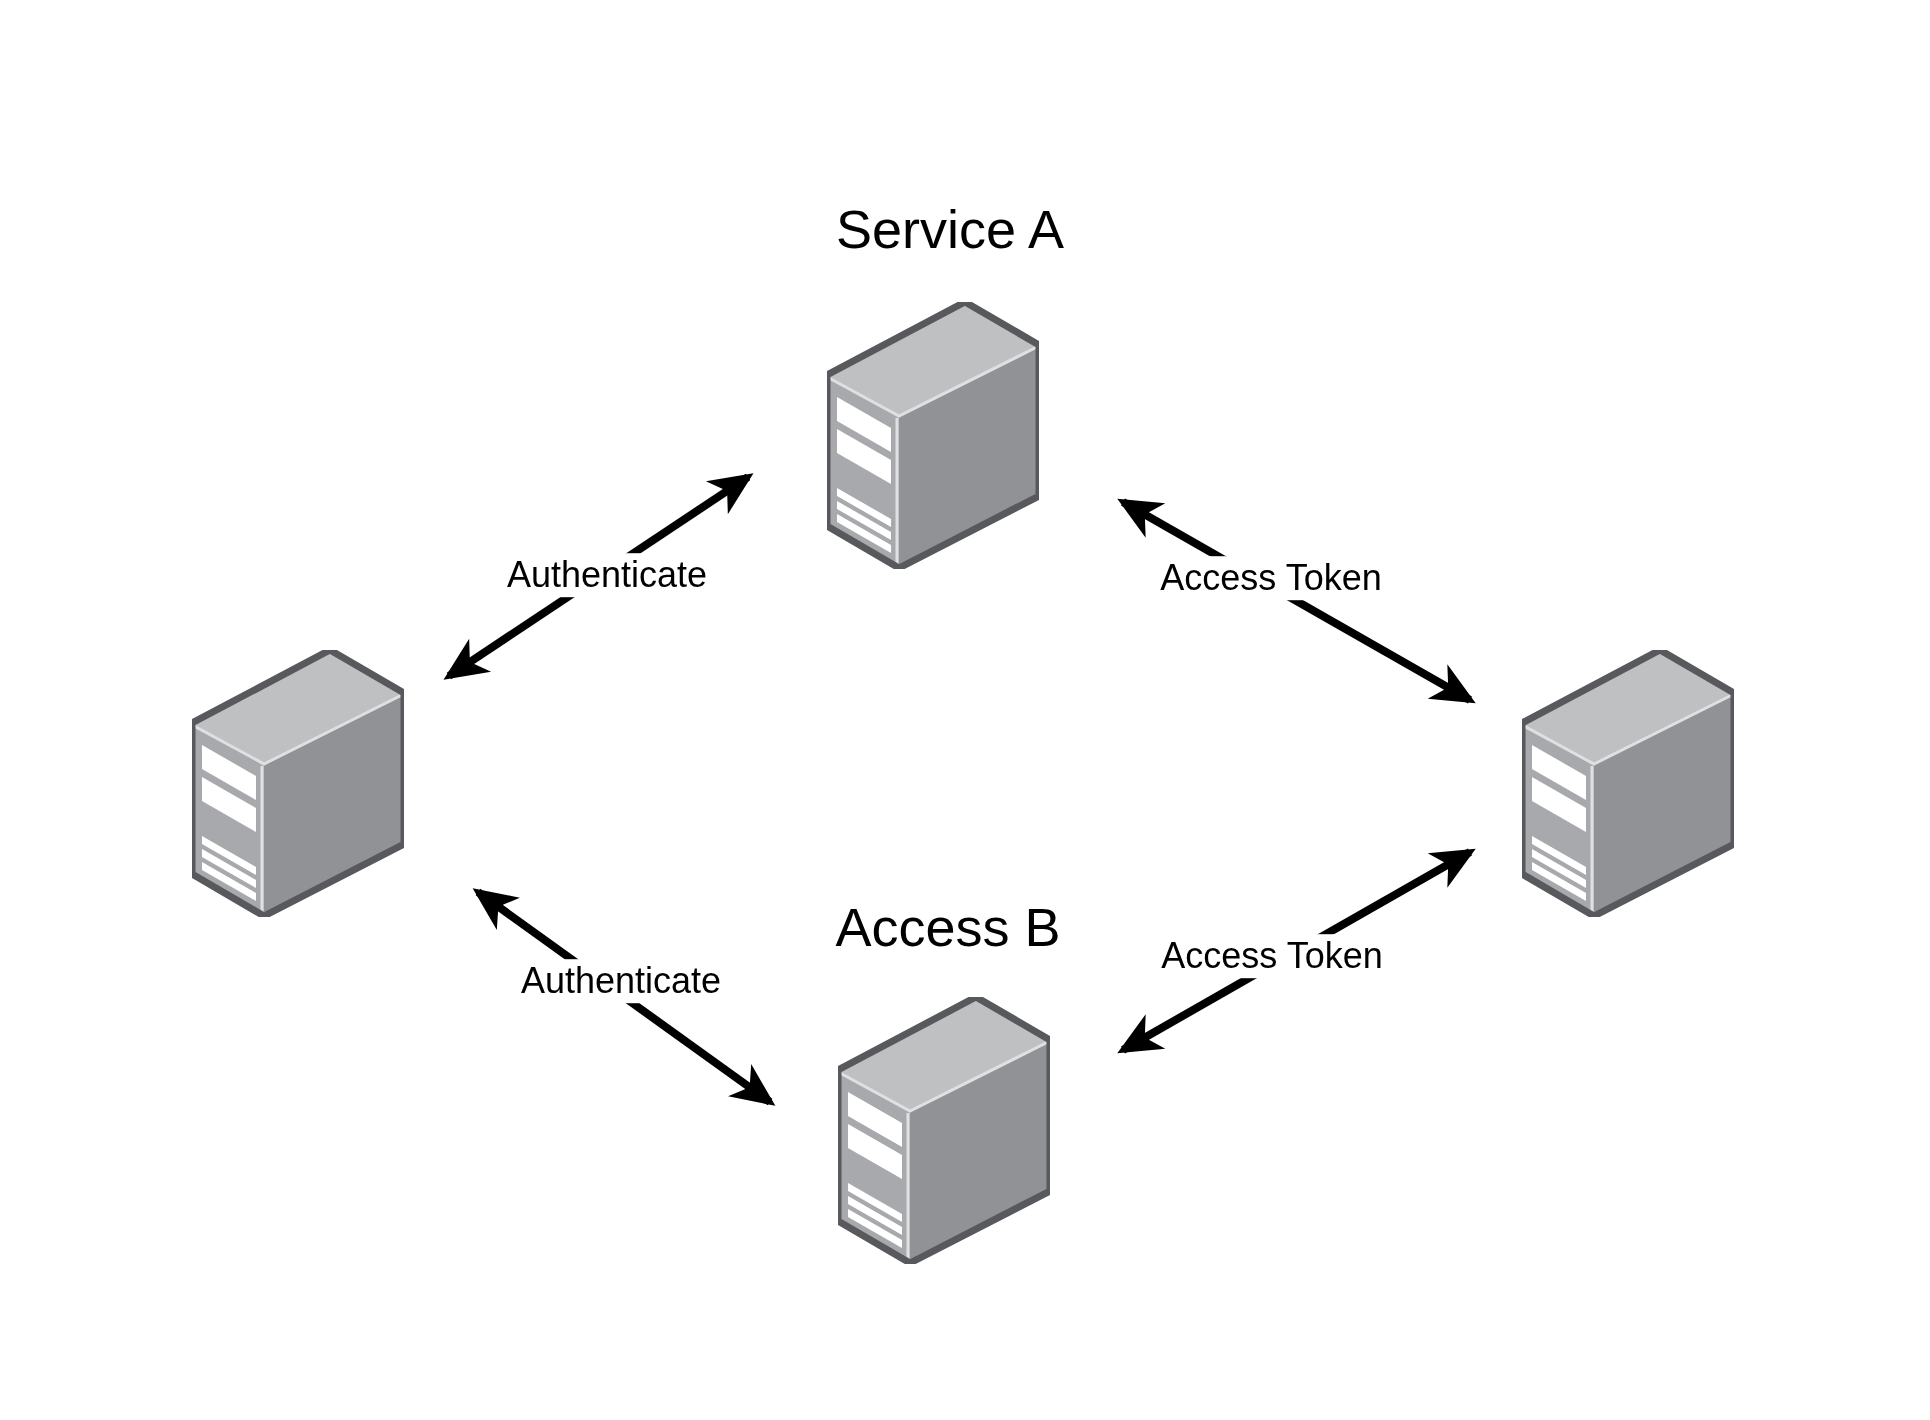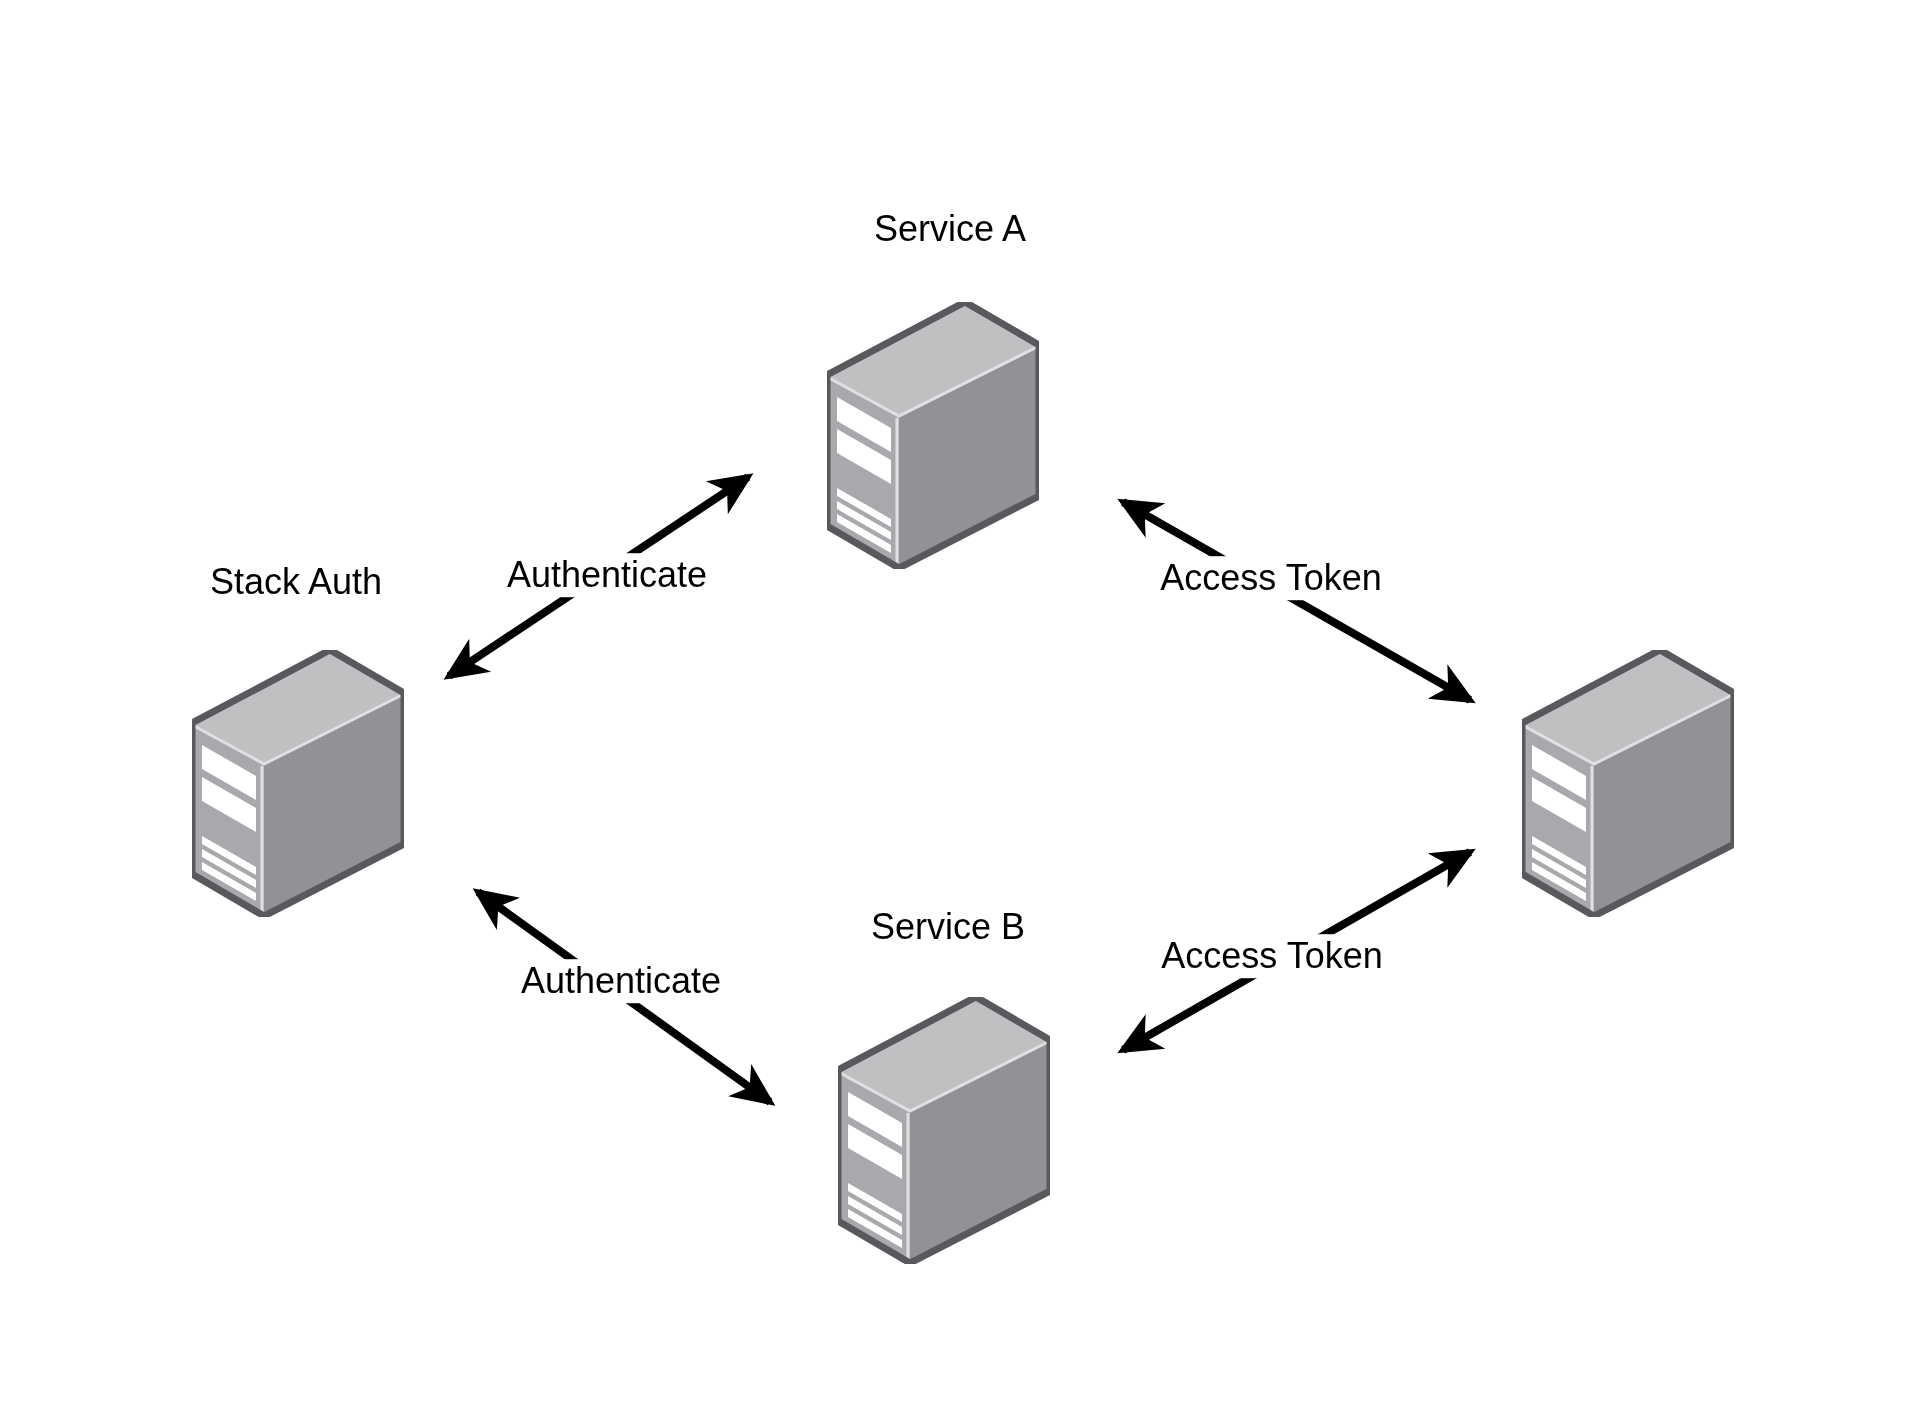--- a/index.html
+++ b/index.html
@@ -29,21 +29,21 @@
     transform:translate(-50%,-50%);
     background:var(--c-bg);
     font-size:36px;
     line-height:1.1;
     padding:2px 10px;
     white-space:nowrap;
   }
   .node-label{
     position:absolute;
     transform:translate(-50%,-50%);
-    font-size:36px;
+    font-size:54px;
     line-height:60px;
     text-align:right;
     white-space:nowrap;
   }
   .node-icon{position:absolute;width:212px;height:267px;}
   .node-icon svg{overflow:visible;display:block;}
 </style>
 </head>
 <body>
 
@@ -79,36 +79,35 @@
     <line class="edge-line" x1="1123" y1="502" x2="1470" y2="700" marker-start="url(#arrowhead)" marker-end="url(#arrowhead)"></line>
     <line class="edge-line" x1="1123" y1="1050" x2="1470" y2="852" marker-start="url(#arrowhead)" marker-end="url(#arrowhead)"></line>
   </svg>
 
   <div class="edge-label" style="left:607px;top:575px;">Authenticate</div>
   <div class="edge-label" style="left:621px;top:981px;">Authenticate</div>
   <div class="edge-label" style="left:1271px;top:578px;">Access Token</div>
   <div class="edge-label" style="left:1272px;top:956px;">Access Token</div>
 
   <div class="node-label" style="left:296px;top:582px;">
-    <span style="display:block">Stack Auth</span>
   </div>
   <div class="node-icon" style="left:192px;top:650px;">
     <svg width="212" height="267">
       <use href="#server-icon"></use>
     </svg>
   </div>
 
   <div class="node-label" style="left:950px;top:229px;">Service A</div>
   <div class="node-icon" style="left:827px;top:302px;">
     <svg width="212" height="267">
       <use href="#server-icon"></use>
     </svg>
   </div>
 
-  <div class="node-label" style="left:948px;top:927px;">Service B</div>
+  <div class="node-label" style="left:948px;top:927px;">Access B</div>
   <div class="node-icon" style="left:838px;top:997px;">
     <svg width="212" height="267">
       <use href="#server-icon"></use>
     </svg>
   </div>
 
   <div class="node-icon" style="left:1522px;top:650px;">
     <svg width="212" height="267">
       <use href="#server-icon"></use>
     </svg>

